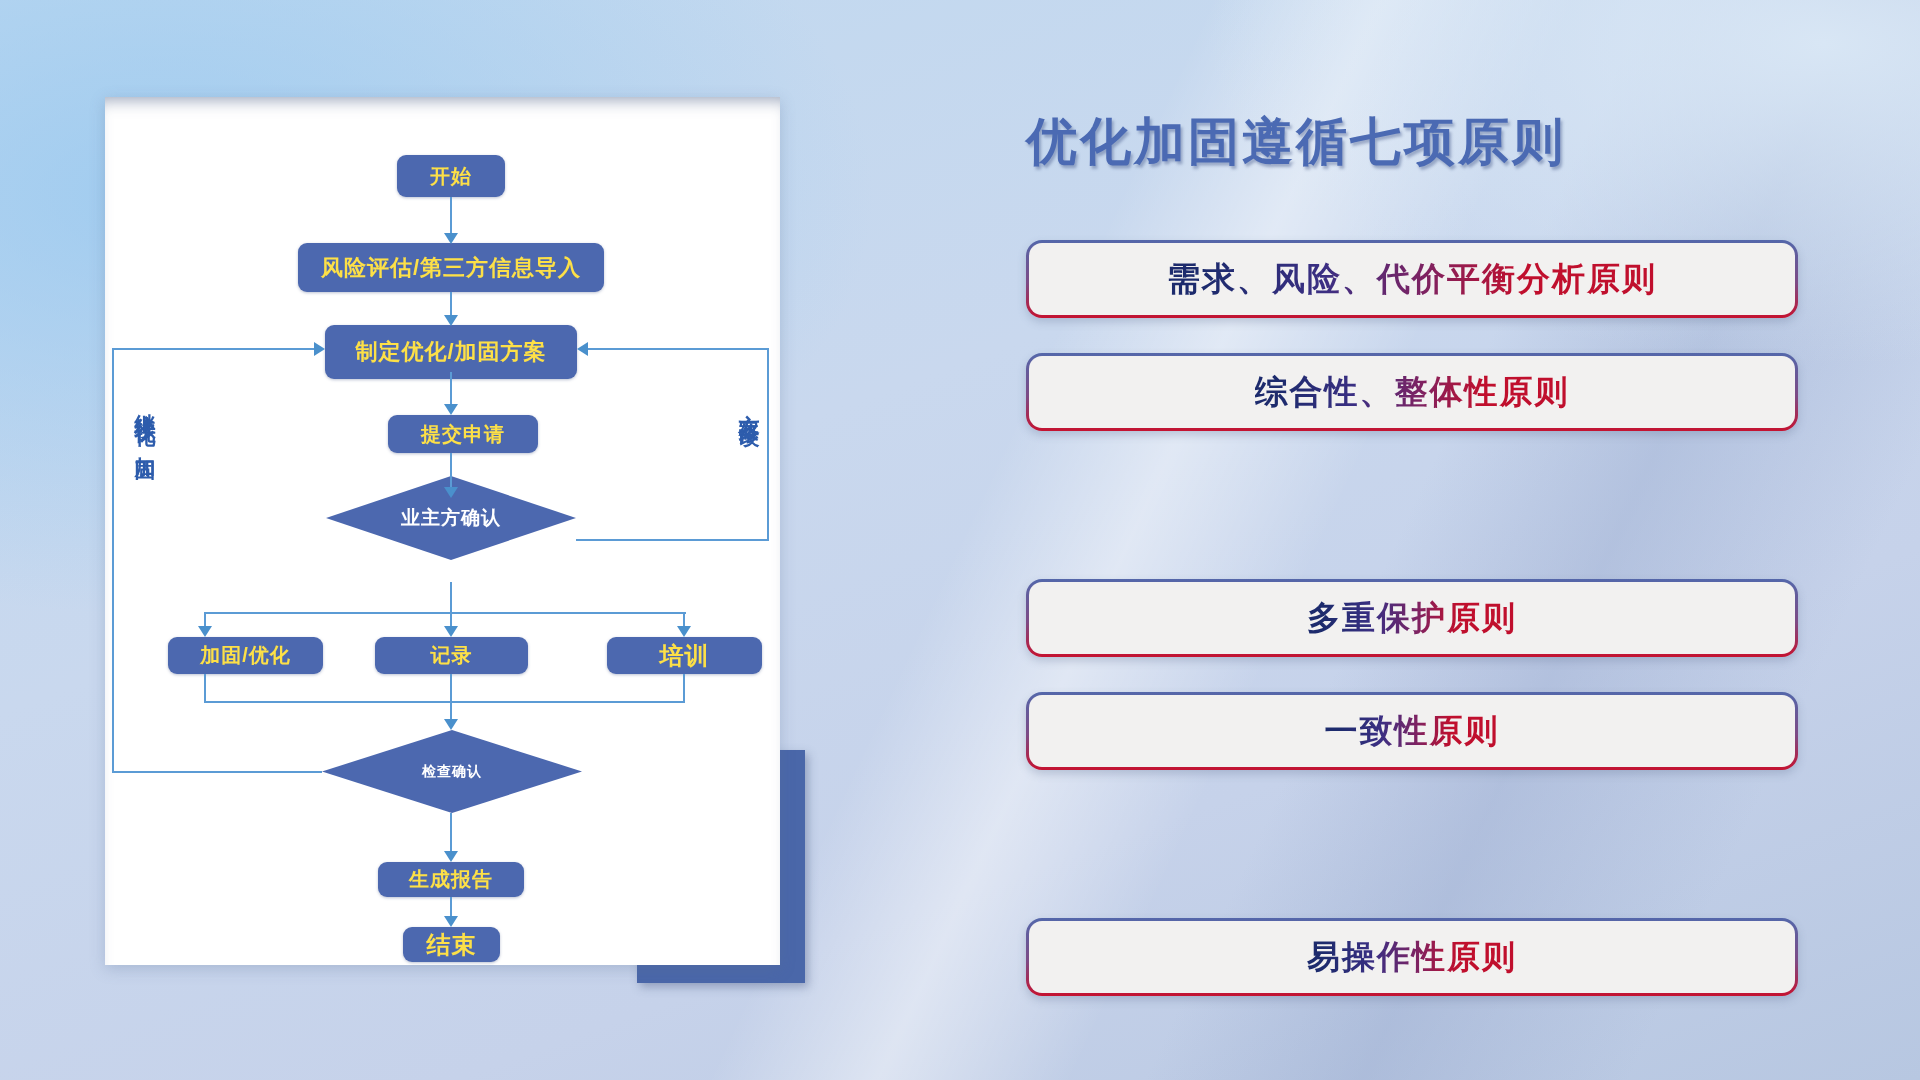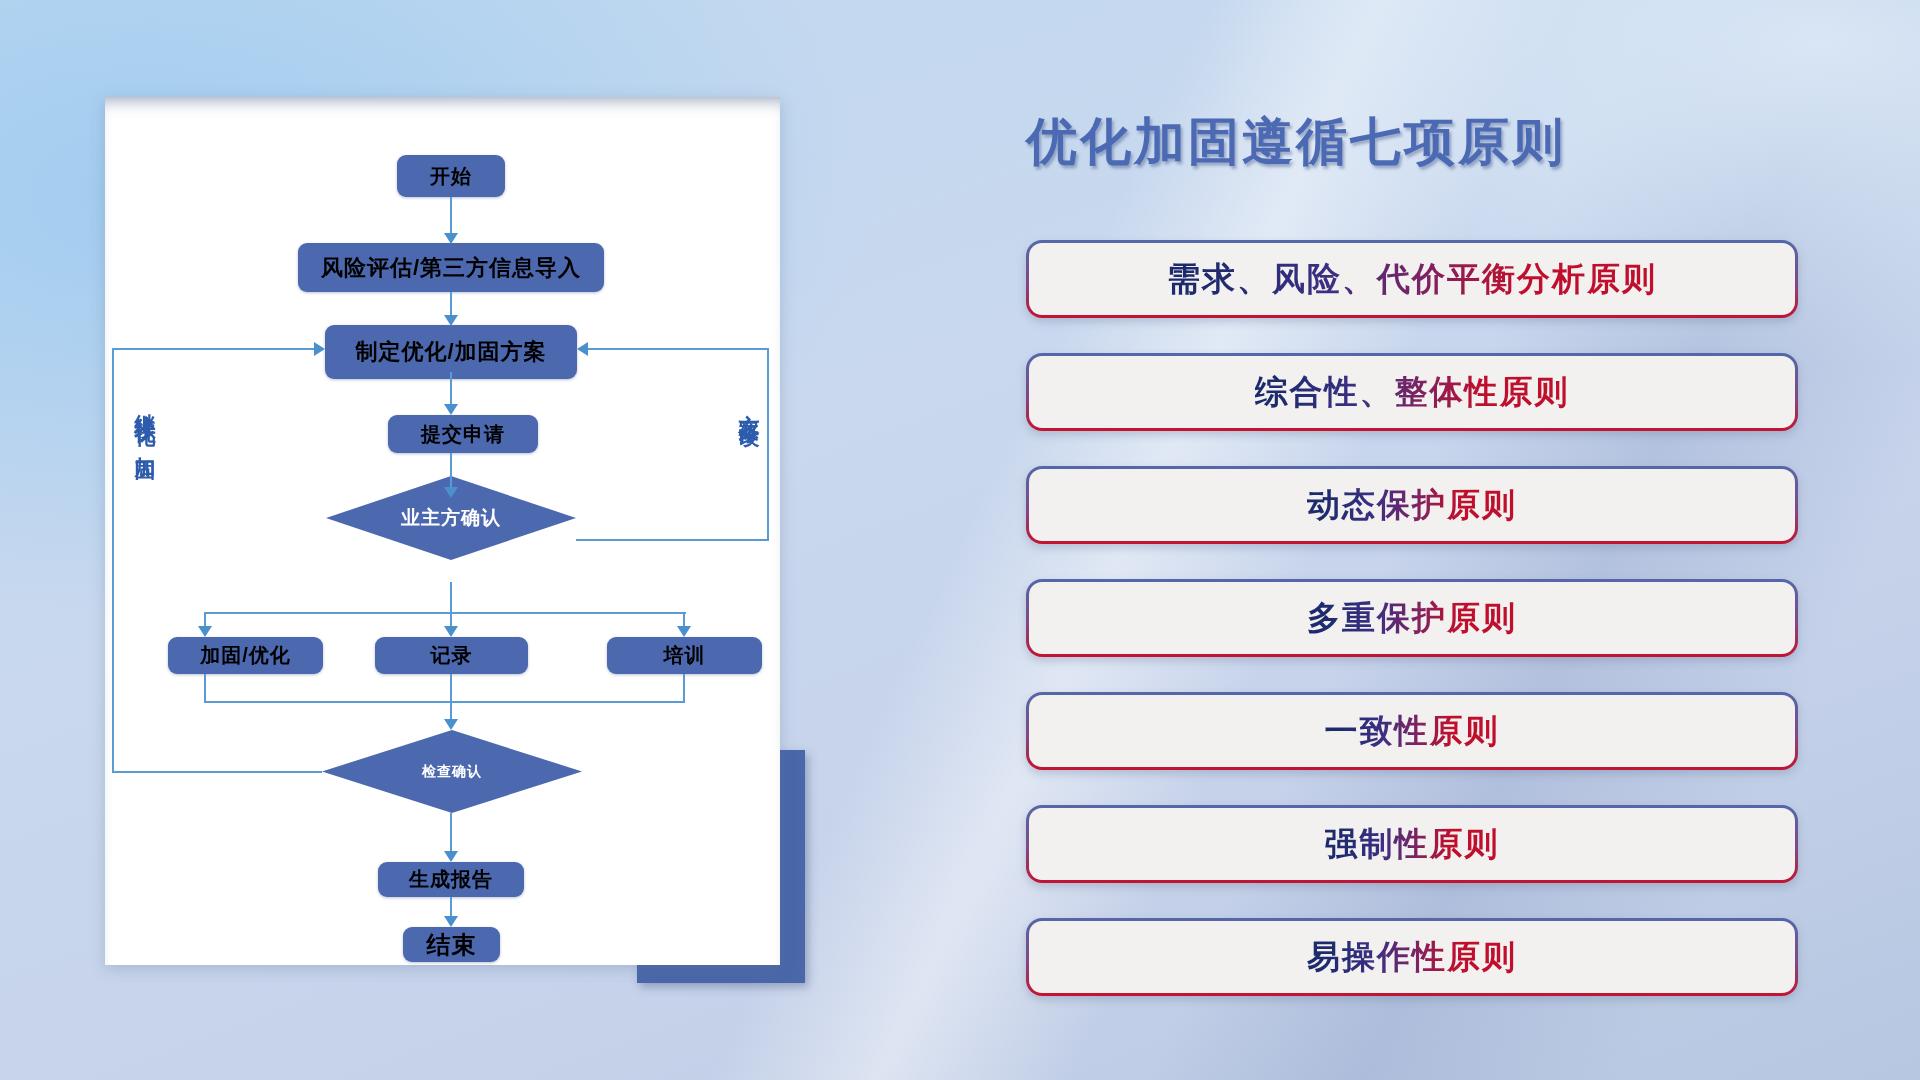--- a/index.html
+++ b/index.html
@@ -16,21 +16,21 @@
   }
   .stage { position:absolute; left:0; top:0; width:1920px; height:1080px; }
 
   
   .accent-bar { position:absolute; left:637px; top:750px; width:168px; height:233px;
     background:#4a67a9; box-shadow:3px 4px 9px rgba(80,95,135,.45); }
   .panel { position:absolute; left:105px; top:97px; width:675px; height:868px; background:#ffffff;
     box-shadow: inset 0 13px 16px -10px rgba(70,90,130,.55), 0 4px 14px rgba(90,110,150,.28); }
 
   .node { position:absolute; display:flex; align-items:center; justify-content:center;
-    background:#4c68af; color:#000000; font-weight:bold; border-radius:9px;
+    background:#4c68af; color:#fde047; font-weight:bold; border-radius:9px;
     box-shadow:0 1px 3px rgba(60,80,130,.35); letter-spacing:1px; }
   .diamond { position:absolute; display:flex; align-items:center; justify-content:center;
     background:#4c68af; color:#ffffff; font-weight:bold;
     clip-path:polygon(50% 0, 100% 50%, 50% 100%, 0 50%); letter-spacing:1px; }
 
   .vline { position:absolute; width:2px; background:#5b9bd5; }
   .hline { position:absolute; height:2px; background:#5b9bd5; }
   .ah-down { position:absolute; width:0; height:0;
     border-left:7px solid transparent; border-right:7px solid transparent; border-top:11px solid #4a90cc; }
   .ah-left { position:absolute; width:0; height:0;
@@ -64,21 +64,21 @@
 
   <div class="panel">
 
     <div class="node" style="left:292px; top:58px; width:108px; height:42px; font-size:20px;">开始</div>
     <div class="node" style="left:193px; top:146px; width:306px; height:49px; font-size:22px;">风险评估/第三方信息导入</div>
     <div class="node" style="left:220px; top:228px; width:252px; height:54px; font-size:22px;">制定优化/加固方案</div>
     <div class="node" style="left:271px; top:318px; width:150px; height:38px; font-size:20px;margin-left:12px;">提交申请</div>
     <div class="diamond" style="left:221px; top:379px; width:250px; height:84px; font-size:19px;">业主方确认</div>
     <div class="node" style="left:23px; top:540px; width:155px; height:37px; font-size:20px;margin-left:40px;">加固/优化</div>
     <div class="node" style="left:270px; top:540px; width:153px; height:37px; font-size:20px;">记录</div>
-    <div class="node" style="left:502px; top:540px; width:155px; height:37px; font-size:20px;">培训</div>
+    <div class="node" style="left:502px; top:540px; width:155px; height:37px; font-size:24px;">培训</div>
     <div class="diamond" style="left:217px; top:633px; width:260px; height:83px; font-size:14px;">检查确认</div>
     <div class="node" style="left:273px; top:765px; width:146px; height:35px; font-size:20px;">生成报告</div>
     <div class="node" style="left:298px; top:830px; width:97px; height:35px; font-size:24px;">结束</div>
 
     <div class="vlabel" style="left:26px; top:300px;">继续优化/加固</div>
     <div class="vlabel" style="left:630px; top:300px;">方案修改</div>
 
     <div class="vline" style="left:345px; top:100px; height:36px;"></div>
     <div class="ah-down" style="left:339px; top:136px;"></div>
 
@@ -125,29 +125,23 @@
   </div>
 
   <div class="rtitle">优化加固遵循七项原则</div>
 
   <div class="principle" style="top:240px;text-align:center;">
     <span class="ptext">需求、风险、代价平衡分析原则</span>
   </div>
   <div class="principle" style="top:353px;">
     <span class="ptext">综合性、整体性原则</span>
   </div>
-  <div class="principle" style="top:466px;">
-    <span class="ptext">动态保护原则</span>
-  </div>
   <div class="principle" style="top:579px;">
     <span class="ptext">多重保护原则</span>
   </div>
   <div class="principle" style="top:692px;">
     <span class="ptext">一致性原则</span>
-  </div>
-  <div class="principle" style="top:805px;">
-    <span class="ptext">强制性原则</span>
   </div>
   <div class="principle" style="top:918px;">
     <span class="ptext">易操作性原则</span>
   </div>
 
 </div>
 
 </body></html>

